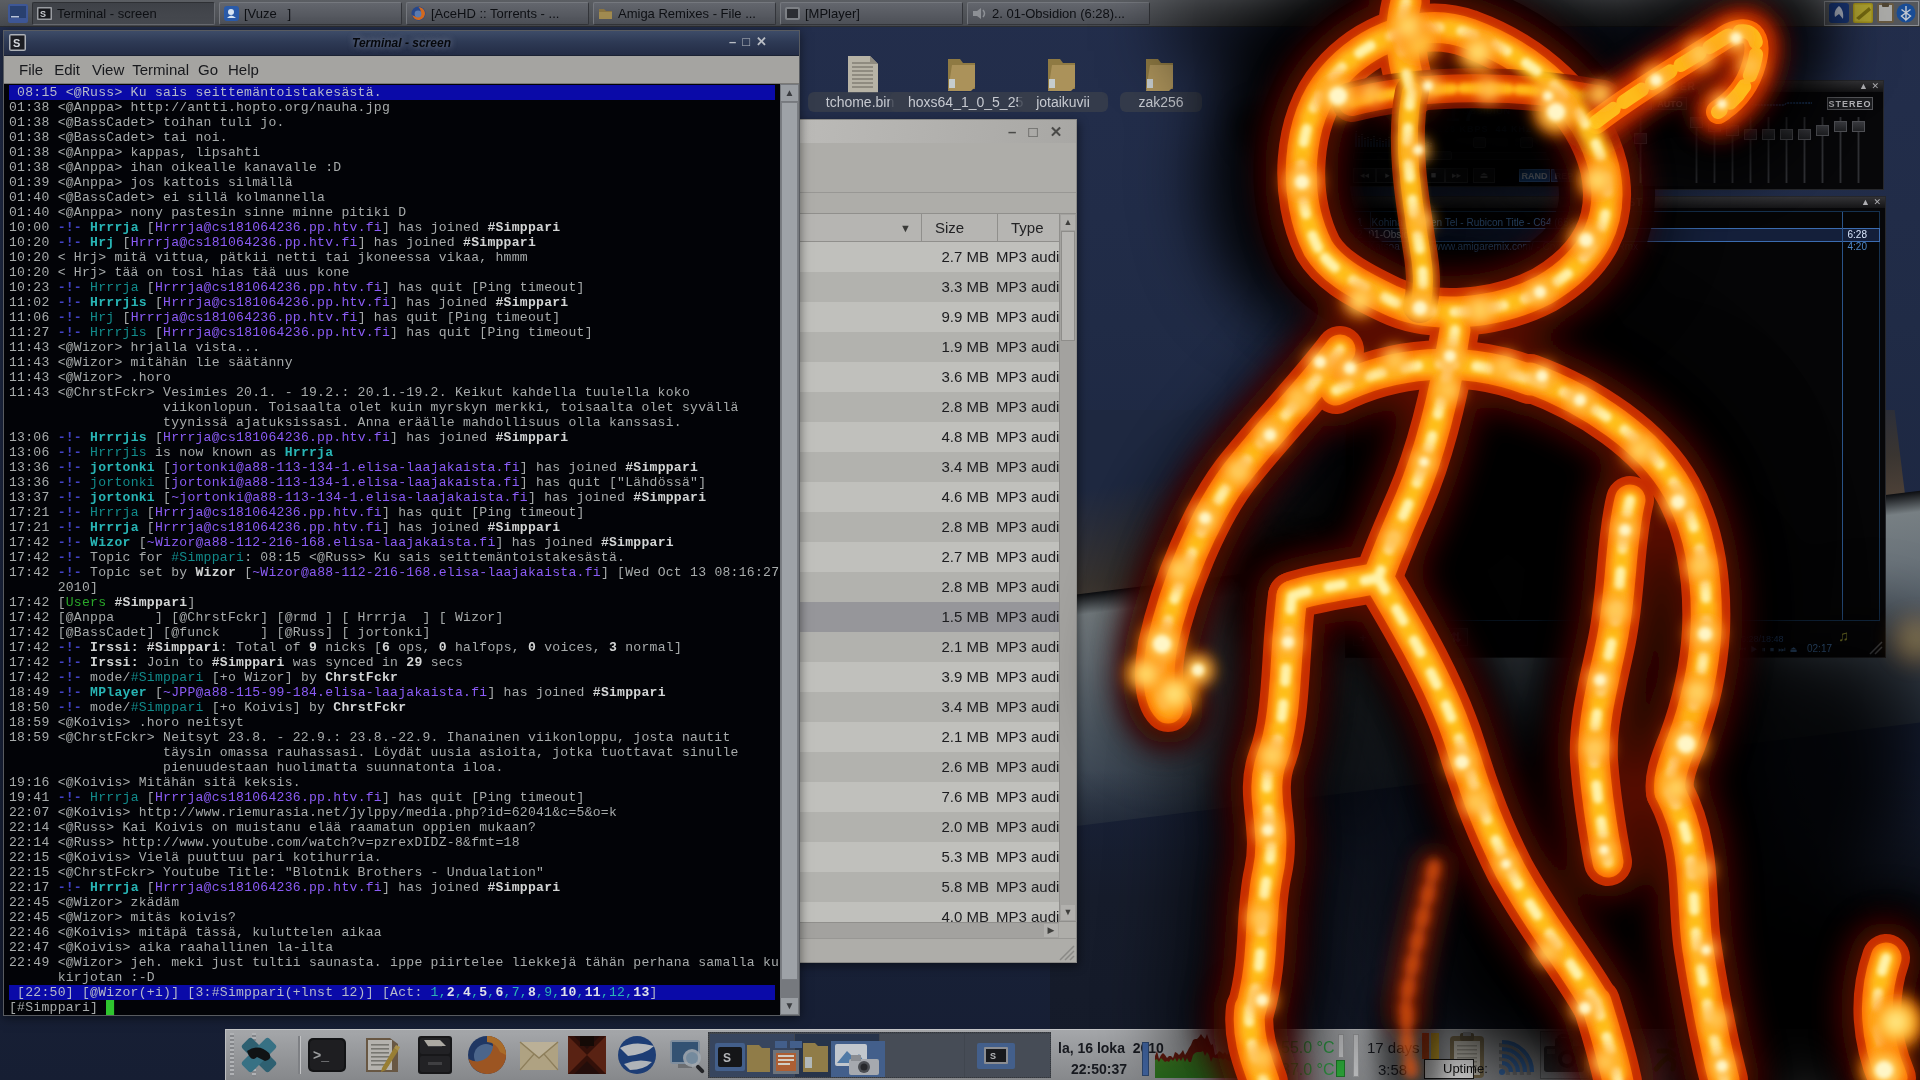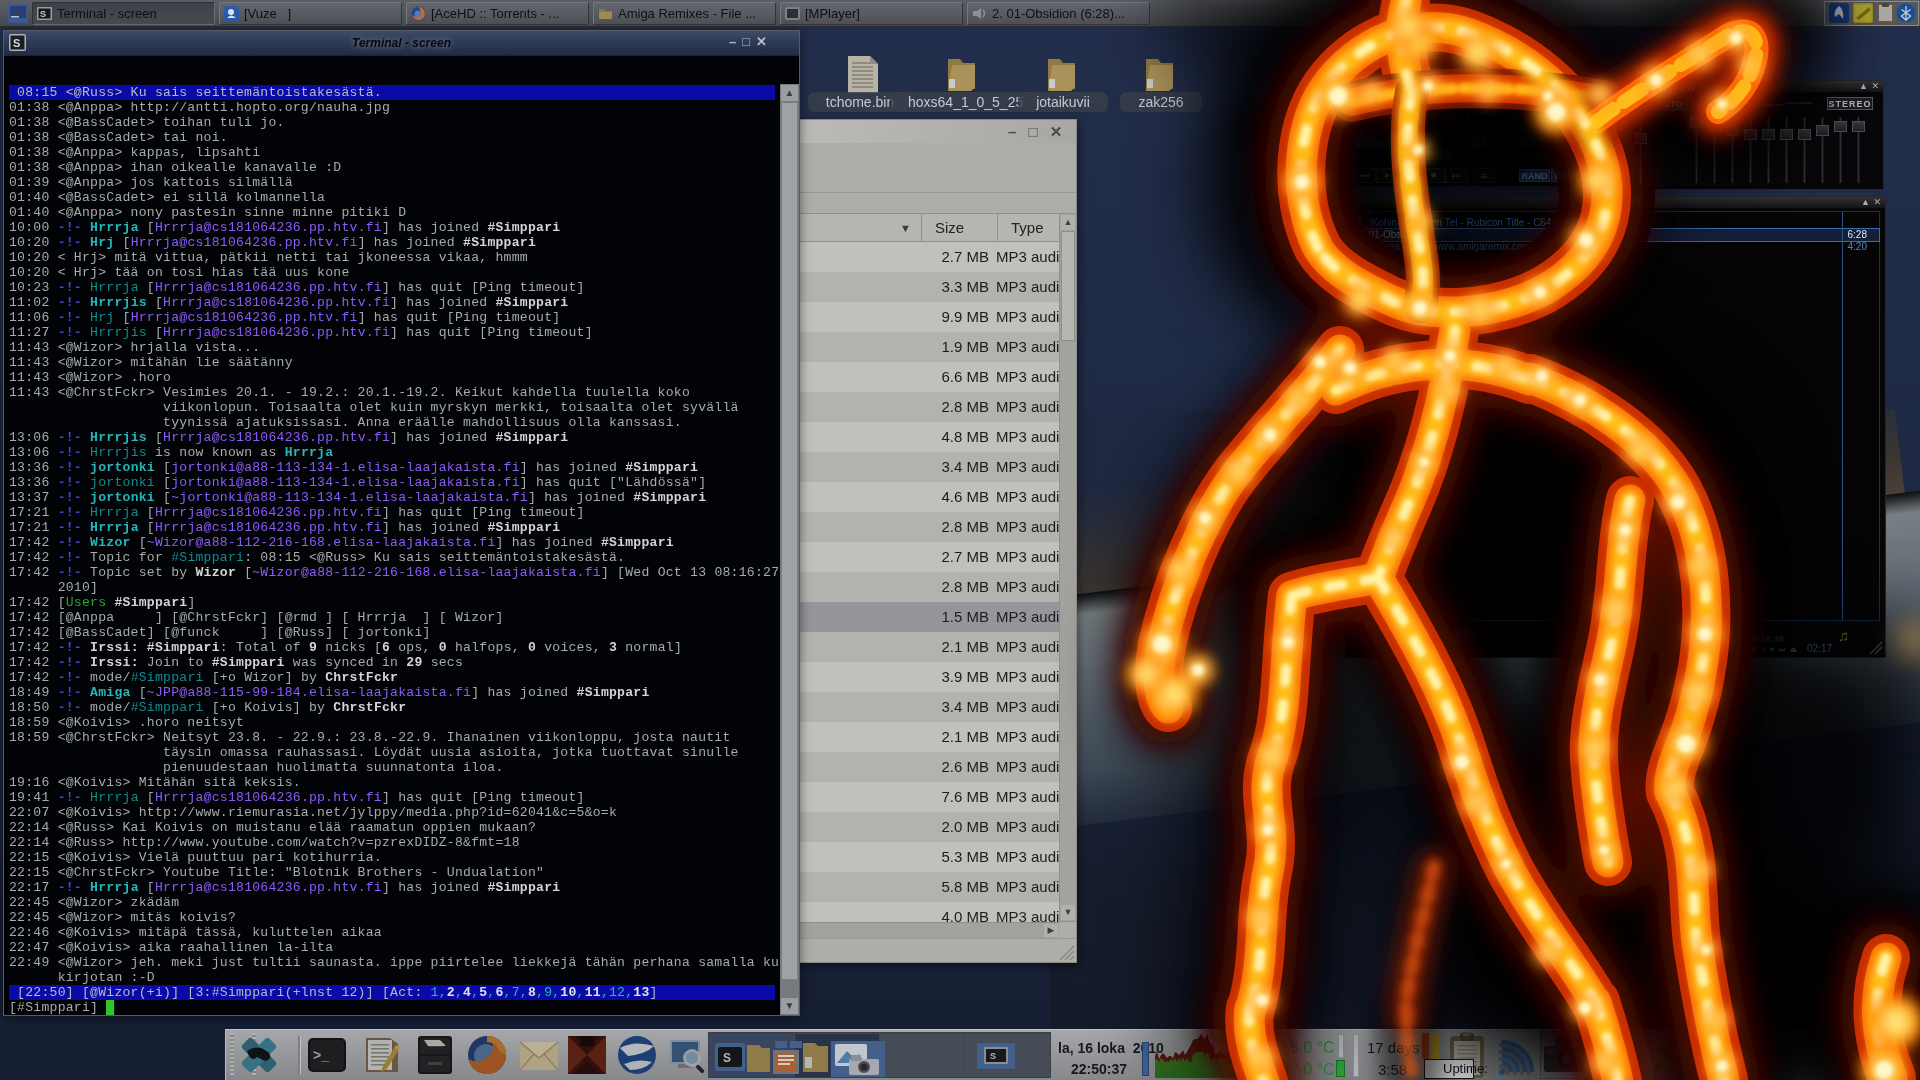--- a/index.html
+++ b/index.html
@@ -203,21 +203,21 @@
         </div>
         <div class="row r0" style="top:60px">
           <span class="sz">9.9 MB</span>
           <span class="tp">MP3 audi</span>
         </div>
         <div class="row r1" style="top:90px">
           <span class="sz">1.9 MB</span>
           <span class="tp">MP3 audi</span>
         </div>
         <div class="row r0" style="top:120px">
-          <span class="sz">6.6 MB</span>
+          <span class="sz">3.6 MB</span>
           <span class="tp">MP3 audi</span>
         </div>
         <div class="row r1" style="top:150px">
           <span class="sz">2.8 MB</span>
           <span class="tp">MP3 audi</span>
         </div>
         <div class="row r0" style="top:180px">
           <span class="sz">4.8 MB</span>
           <span class="tp">MP3 audi</span>
         </div>
@@ -611,20 +611,21 @@
     <div id="term" class="abs">
       <div id="ttitle" class="abs">
         <svg class="abs" style="left:5px;top:3px" width="18" height="18">
           <rect width="17" height="17" rx="2" fill="#aeb2b8"></rect>
           <rect x="1.5" y="1.5" width="14" height="14" fill="#1c1d22"></rect>
           <text x="4" y="13" font-size="11" font-weight="bold" fill="#d5d8dd">S</text>
         </svg>
         <div class="txt">Terminal - screen</div>
         <div class="abs" style="right:10px;top:3px;width:60px;color:#b9bdc4;font-size:13px;font-weight:bold;letter-spacing:6px">–□✕</div>
       </div>
+      <div id="tmenu" class="abs"><span style="margin-left:15px">File</span><span style="margin-left:11px">Edit</span><span style="margin-left:12px">View</span><span style="margin-left:8px">Terminal</span><span style="margin-left:9px">Go</span><span style="margin-left:10px">Help</span></div>
       <div id="tbody" class="abs">
         <pre class="irc"><span class="bb"><span class="bt"> 08:15 &lt;@Russ&gt; Ku sais seittemäntoistakesästä.</span></span>
 01:38 &lt;@Anppa&gt; http://antti.hopto.org/nauha.jpg
 01:38 &lt;@BassCadet&gt; toihan tuli jo.
 01:38 &lt;@BassCadet&gt; tai noi.
 01:38 &lt;@Anppa&gt; kappas, lipsahti
 01:38 &lt;@Anppa&gt; ihan oikealle kanavalle :D
 01:39 &lt;@Anppa&gt; jos kattois silmällä
 01:40 &lt;@BassCadet&gt; ei sillä kolmannella
 01:40 &lt;@Anppa&gt; nony pastesin sinne minne pitiki D
@@ -652,21 +653,21 @@
 17:42 <span class="n">-!-</span> <span class="c">Wizor</span> [<span class="h">~Wizor@a88-112-216-168.elisa-laajakaista.fi</span>] has joined <span class="w">#Simppari</span>
 17:42 <span class="n">-!-</span> Topic for <span class="q">#Simppari</span>: 08:15 &lt;@Russ&gt; Ku sais seittemäntoistakesästä.
 17:42 <span class="n">-!-</span> Topic set by <span class="w">Wizor</span> [<span class="h">~Wizor@a88-112-216-168.elisa-laajakaista.fi</span>] [Wed Oct 13 08:16:27
       2010]
 17:42 [<span class="g">Users</span> <span class="w">#Simppari</span>]
 17:42 [@Anppa     ] [@ChrstFckr] [@rmd ] [ Hrrrja  ] [ Wizor]
 17:42 [@BassCadet] [@funck     ] [@Russ] [ jortonki]
 17:42 <span class="n">-!-</span> <span class="w">Irssi:</span> <span class="w">#Simppari</span>: Total of <span class="w">9</span> nicks [<span class="w">6</span> ops, <span class="w">0</span> halfops, <span class="w">0</span> voices, <span class="w">3</span> normal]
 17:42 <span class="n">-!-</span> <span class="w">Irssi:</span> Join to <span class="w">#Simppari</span> was synced in <span class="w">29</span> secs
 17:42 <span class="n">-!-</span> mode/<span class="q">#Simppari</span> [+o Wizor] by <span class="w">ChrstFckr</span>
-18:49 <span class="n">-!-</span> <span class="c">Amiga</span> [<span class="h">~JPP@a88-115-99-184.elisa-laajakaista.fi</span>] has joined <span class="w">#Simppari</span>
+18:49 <span class="n">-!-</span> <span class="c">MPlayer</span> [<span class="h">~JPP@a88-115-99-184.elisa-laajakaista.fi</span>] has joined <span class="w">#Simppari</span>
 18:50 <span class="n">-!-</span> mode/<span class="q">#Simppari</span> [+o Koivis] by <span class="w">ChrstFckr</span>
 18:59 &lt;@Koivis&gt; .horo neitsyt
 18:59 &lt;@ChrstFckr&gt; Neitsyt 23.8. - 22.9.: 23.8.-22.9. Ihanainen viikonloppu, josta nautit
                    täysin omassa rauhassasi. Löydät uusia asioita, jotka tuottavat sinulle
                    pienuudestaan huolimatta suunnatonta iloa.
 19:16 &lt;@Koivis&gt; Mitähän sitä keksis.
 19:41 <span class="n">-!-</span> <span class="q">Hrrrja</span> [<span class="h">Hrrrja@cs181064236.pp.htv.fi</span>] has quit [Ping timeout]
 22:07 &lt;@Koivis&gt; http://www.riemurasia.net/jylppy/media.php?id=62041&amp;c=5&amp;o=k
 22:14 &lt;@Russ&gt; Kai Koivis on muistanu elää raamatun oppien mukaan?
 22:14 &lt;@Russ&gt; http://www.youtube.com/watch?v=pzrexDIDZ-8&amp;fmt=18

